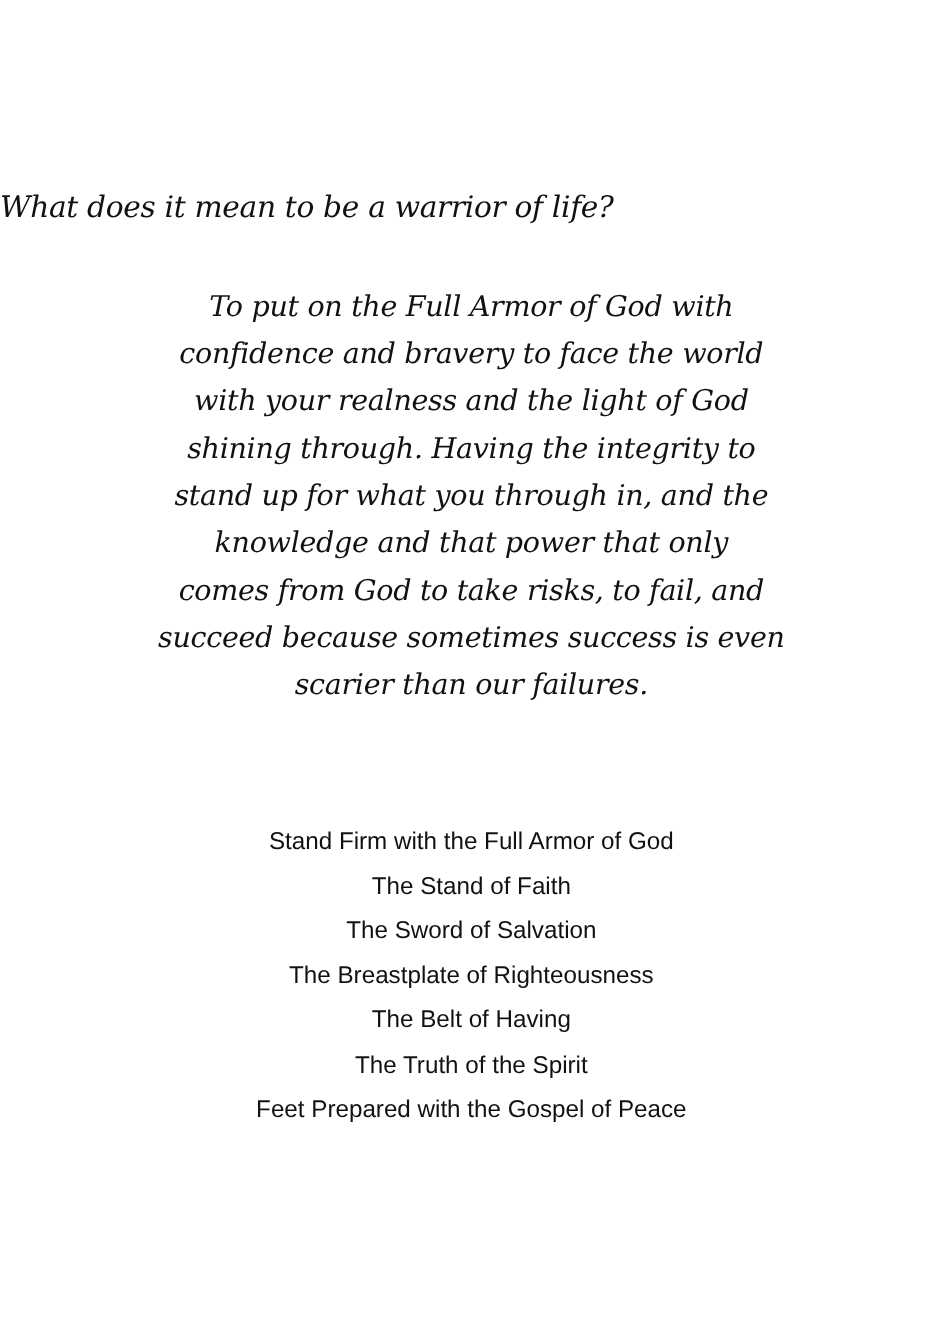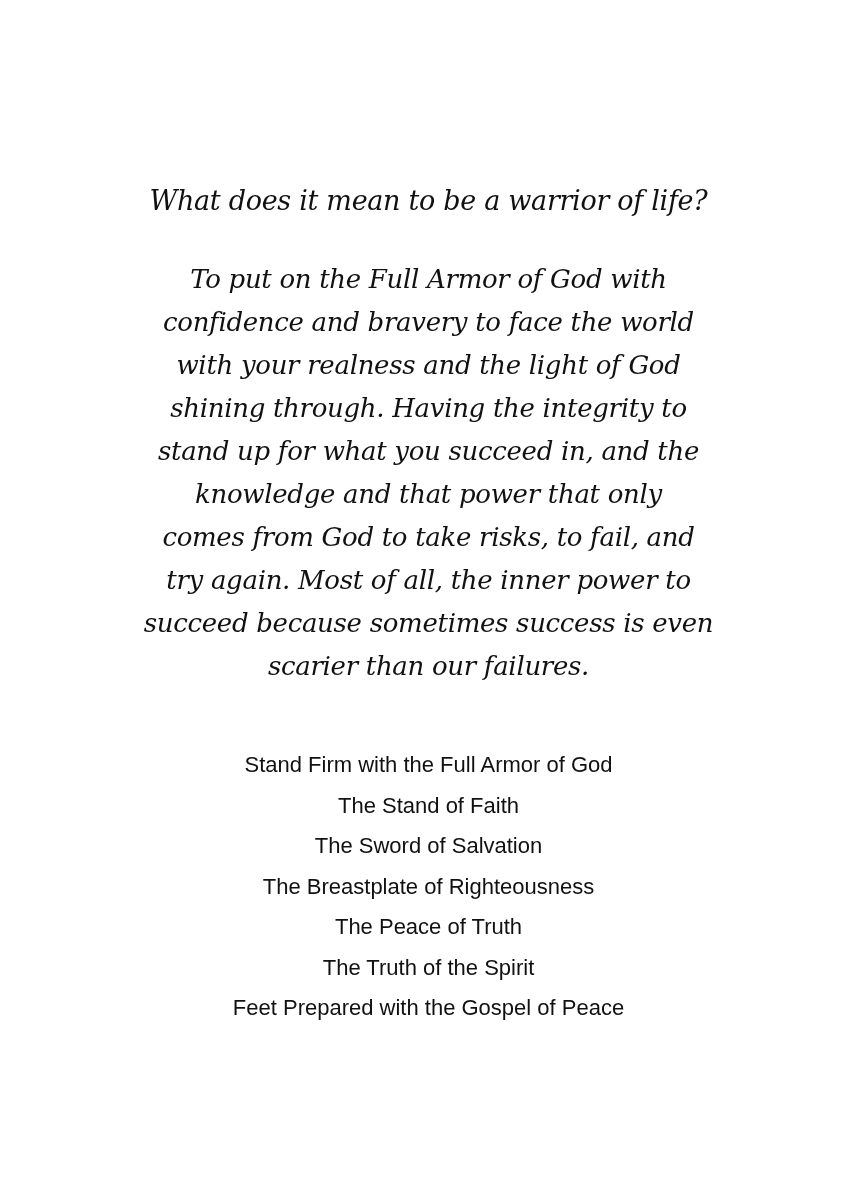--- a/index.html
+++ b/index.html
@@ -20,23 +20,22 @@
       width: 857px; height: 1200px;
       background: #ffffff;
     }
     .script {
       font-family: "DejaVu Serif", "Liberation Serif", serif;
       font-style: italic;
       letter-spacing: -0.3px;
     }
     .heading {
       position: absolute;
-      top: 181px;
+      top: 169px;
       left: 0; width: 857px;
-      text-align: center;
       font-size: 27px;
       line-height: 40px;
     }
     .body-lines {
       position: absolute;
       top: 258px;
       left: 0; width: 857px;
       text-align: center;
       font-size: 26px;
     }
@@ -64,31 +63,30 @@
 
 <div class="page">
 
   <div class="heading script">What does it mean to be a warrior of life?</div>
 
   <div class="body-lines script">
     <div class="body-line">To put on the Full Armor of God with</div>
     <div class="body-line">confidence and bravery to face the world</div>
     <div class="body-line">with your realness and the light of God</div>
     <div class="body-line">shining through. Having the integrity to</div>
-    <div class="body-line">stand up for what you succeed in, and the</div>
+    <div class="body-line">stand up for what you through in, and the</div>
     <div class="body-line">knowledge and that power that only</div>
     <div class="body-line">comes from God to take risks, to fail, and</div>
-    <div class="body-line">try again. Most of all, the inner power to</div>
     <div class="body-line">succeed because sometimes success is even</div>
     <div class="body-line">scarier than our failures.</div>
   </div>
 
   <div class="armor-list">
     <div class="armor-item">Stand Firm with the Full Armor of God</div>
     <div class="armor-item">The Stand of Faith</div>
     <div class="armor-item">The Sword of Salvation</div>
     <div class="armor-item">The Breastplate of Righteousness</div>
-    <div class="armor-item">The Peace of Truth</div>
+    <div class="armor-item">The Belt of Having</div>
     <div class="armor-item">The Truth of the Spirit</div>
     <div class="armor-item">Feet Prepared with the Gospel of Peace</div>
   </div>
 
 </div>
 
 </body></html>

